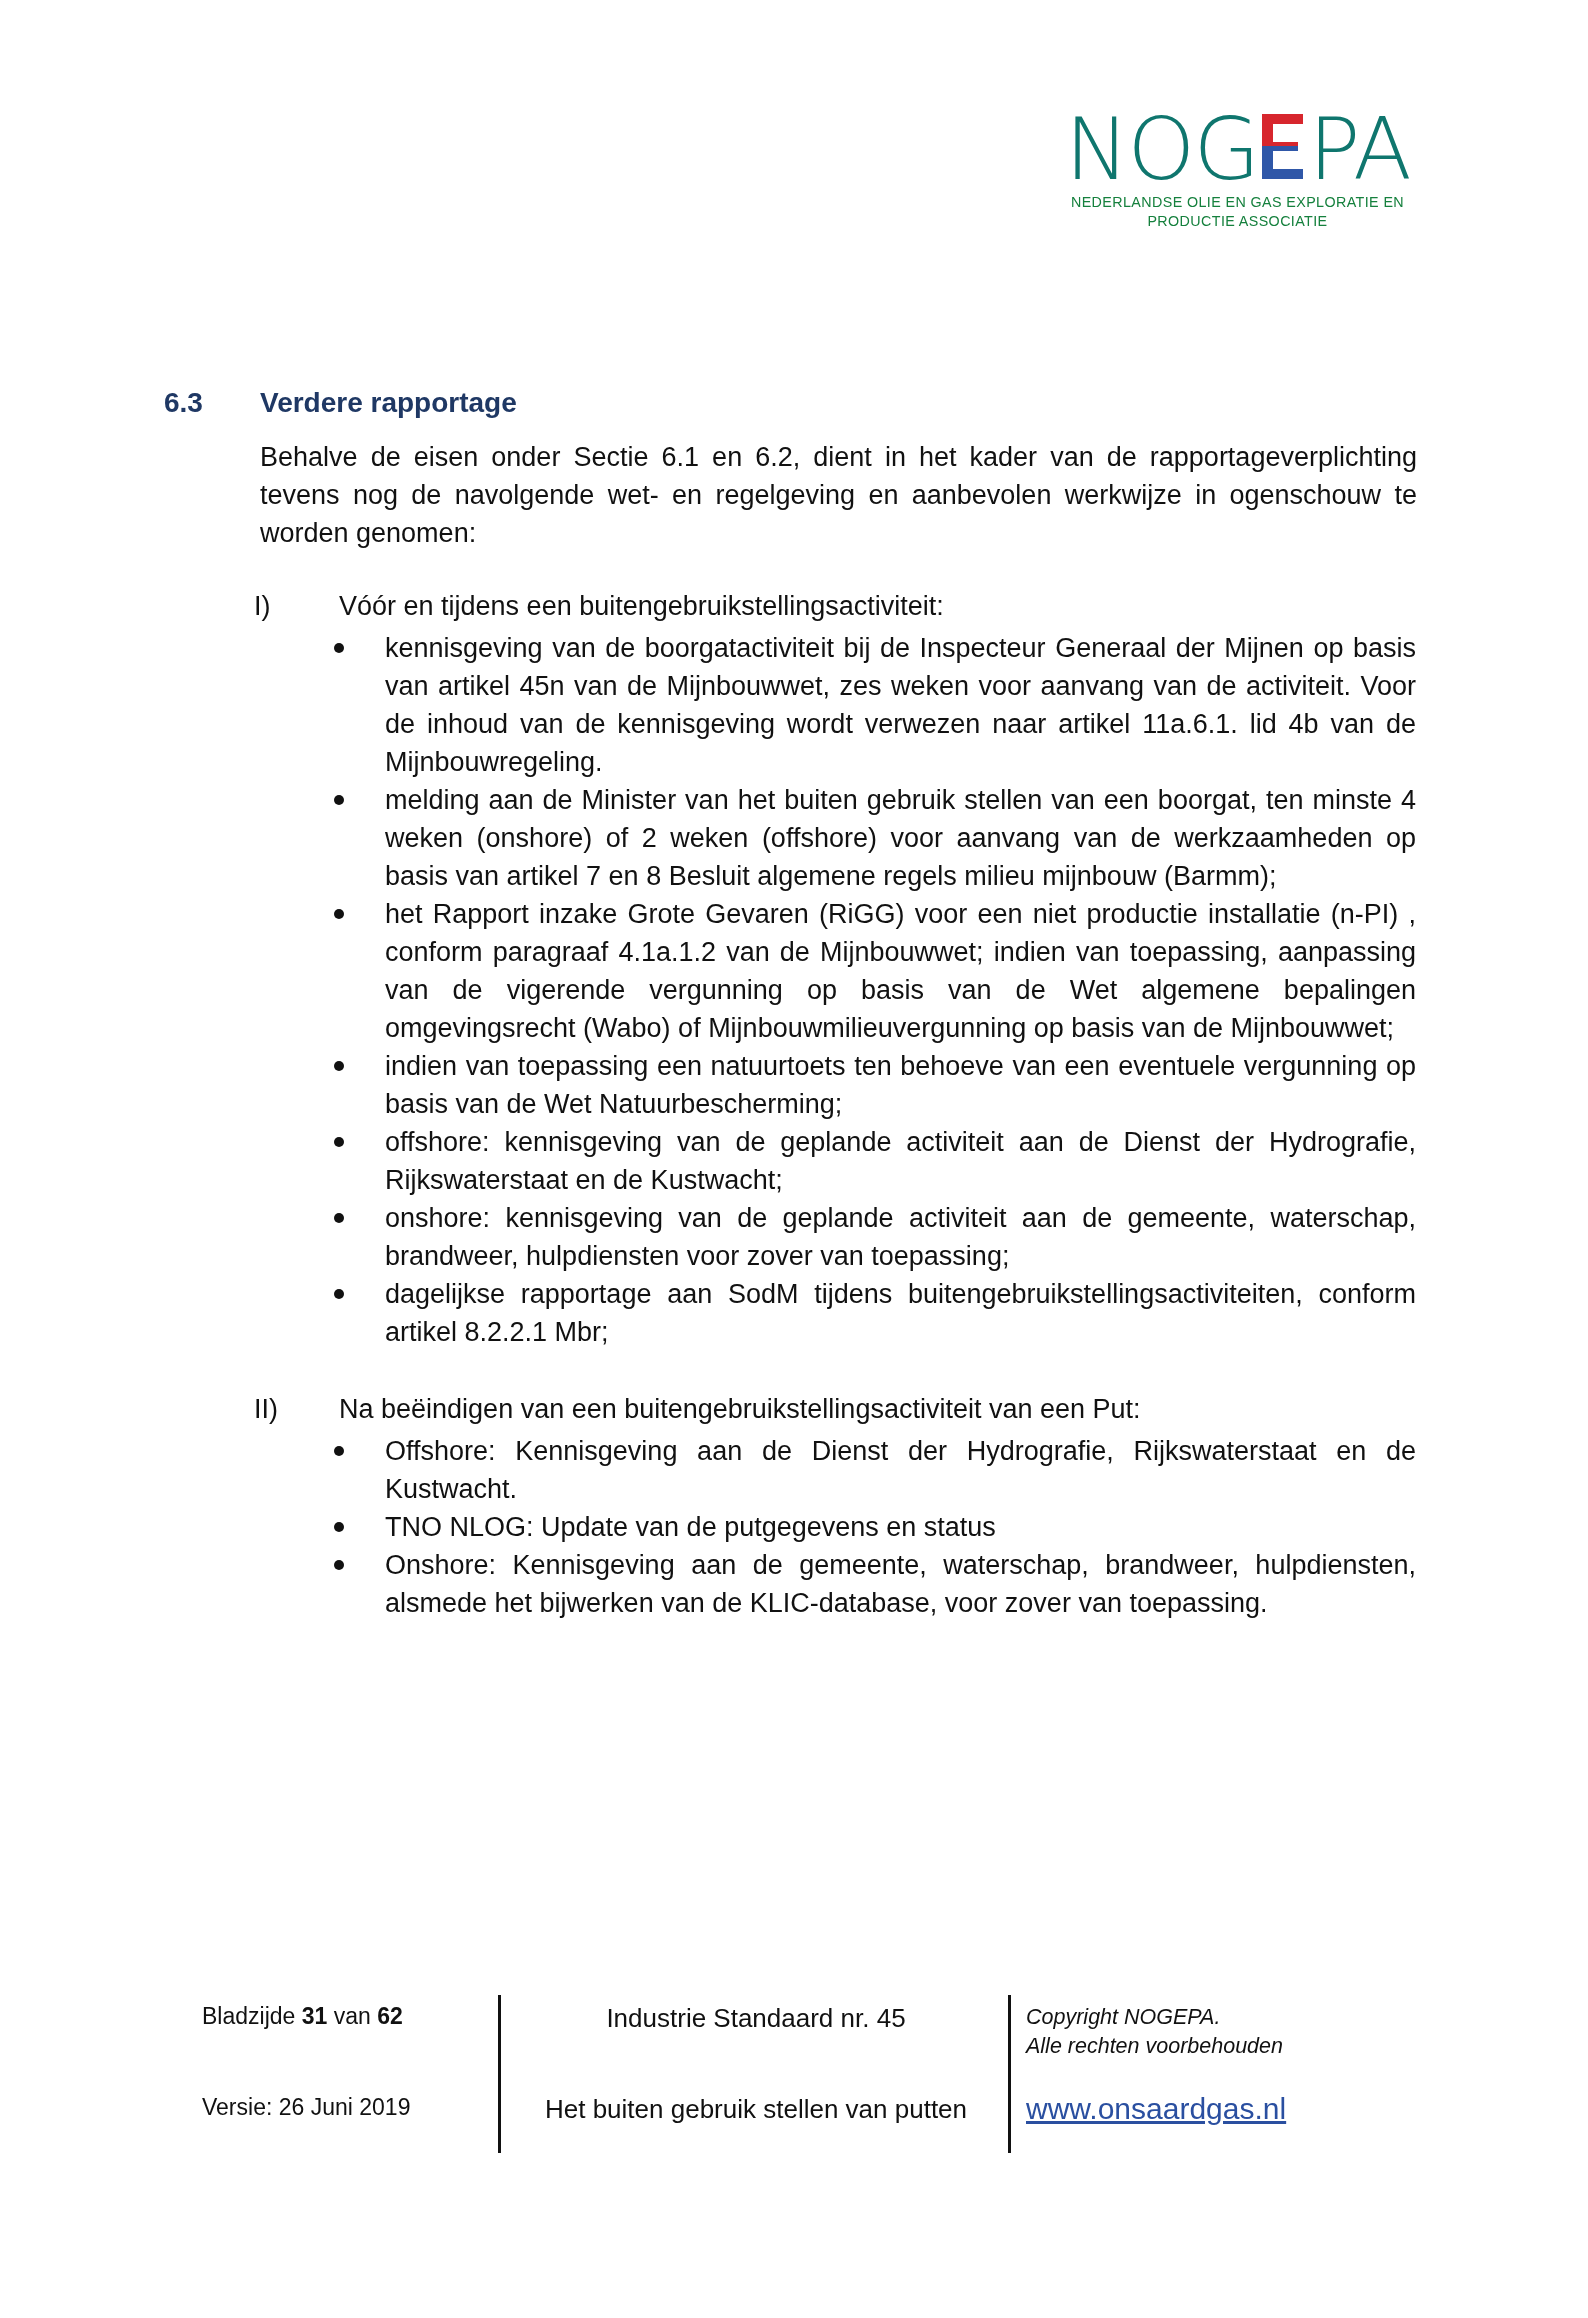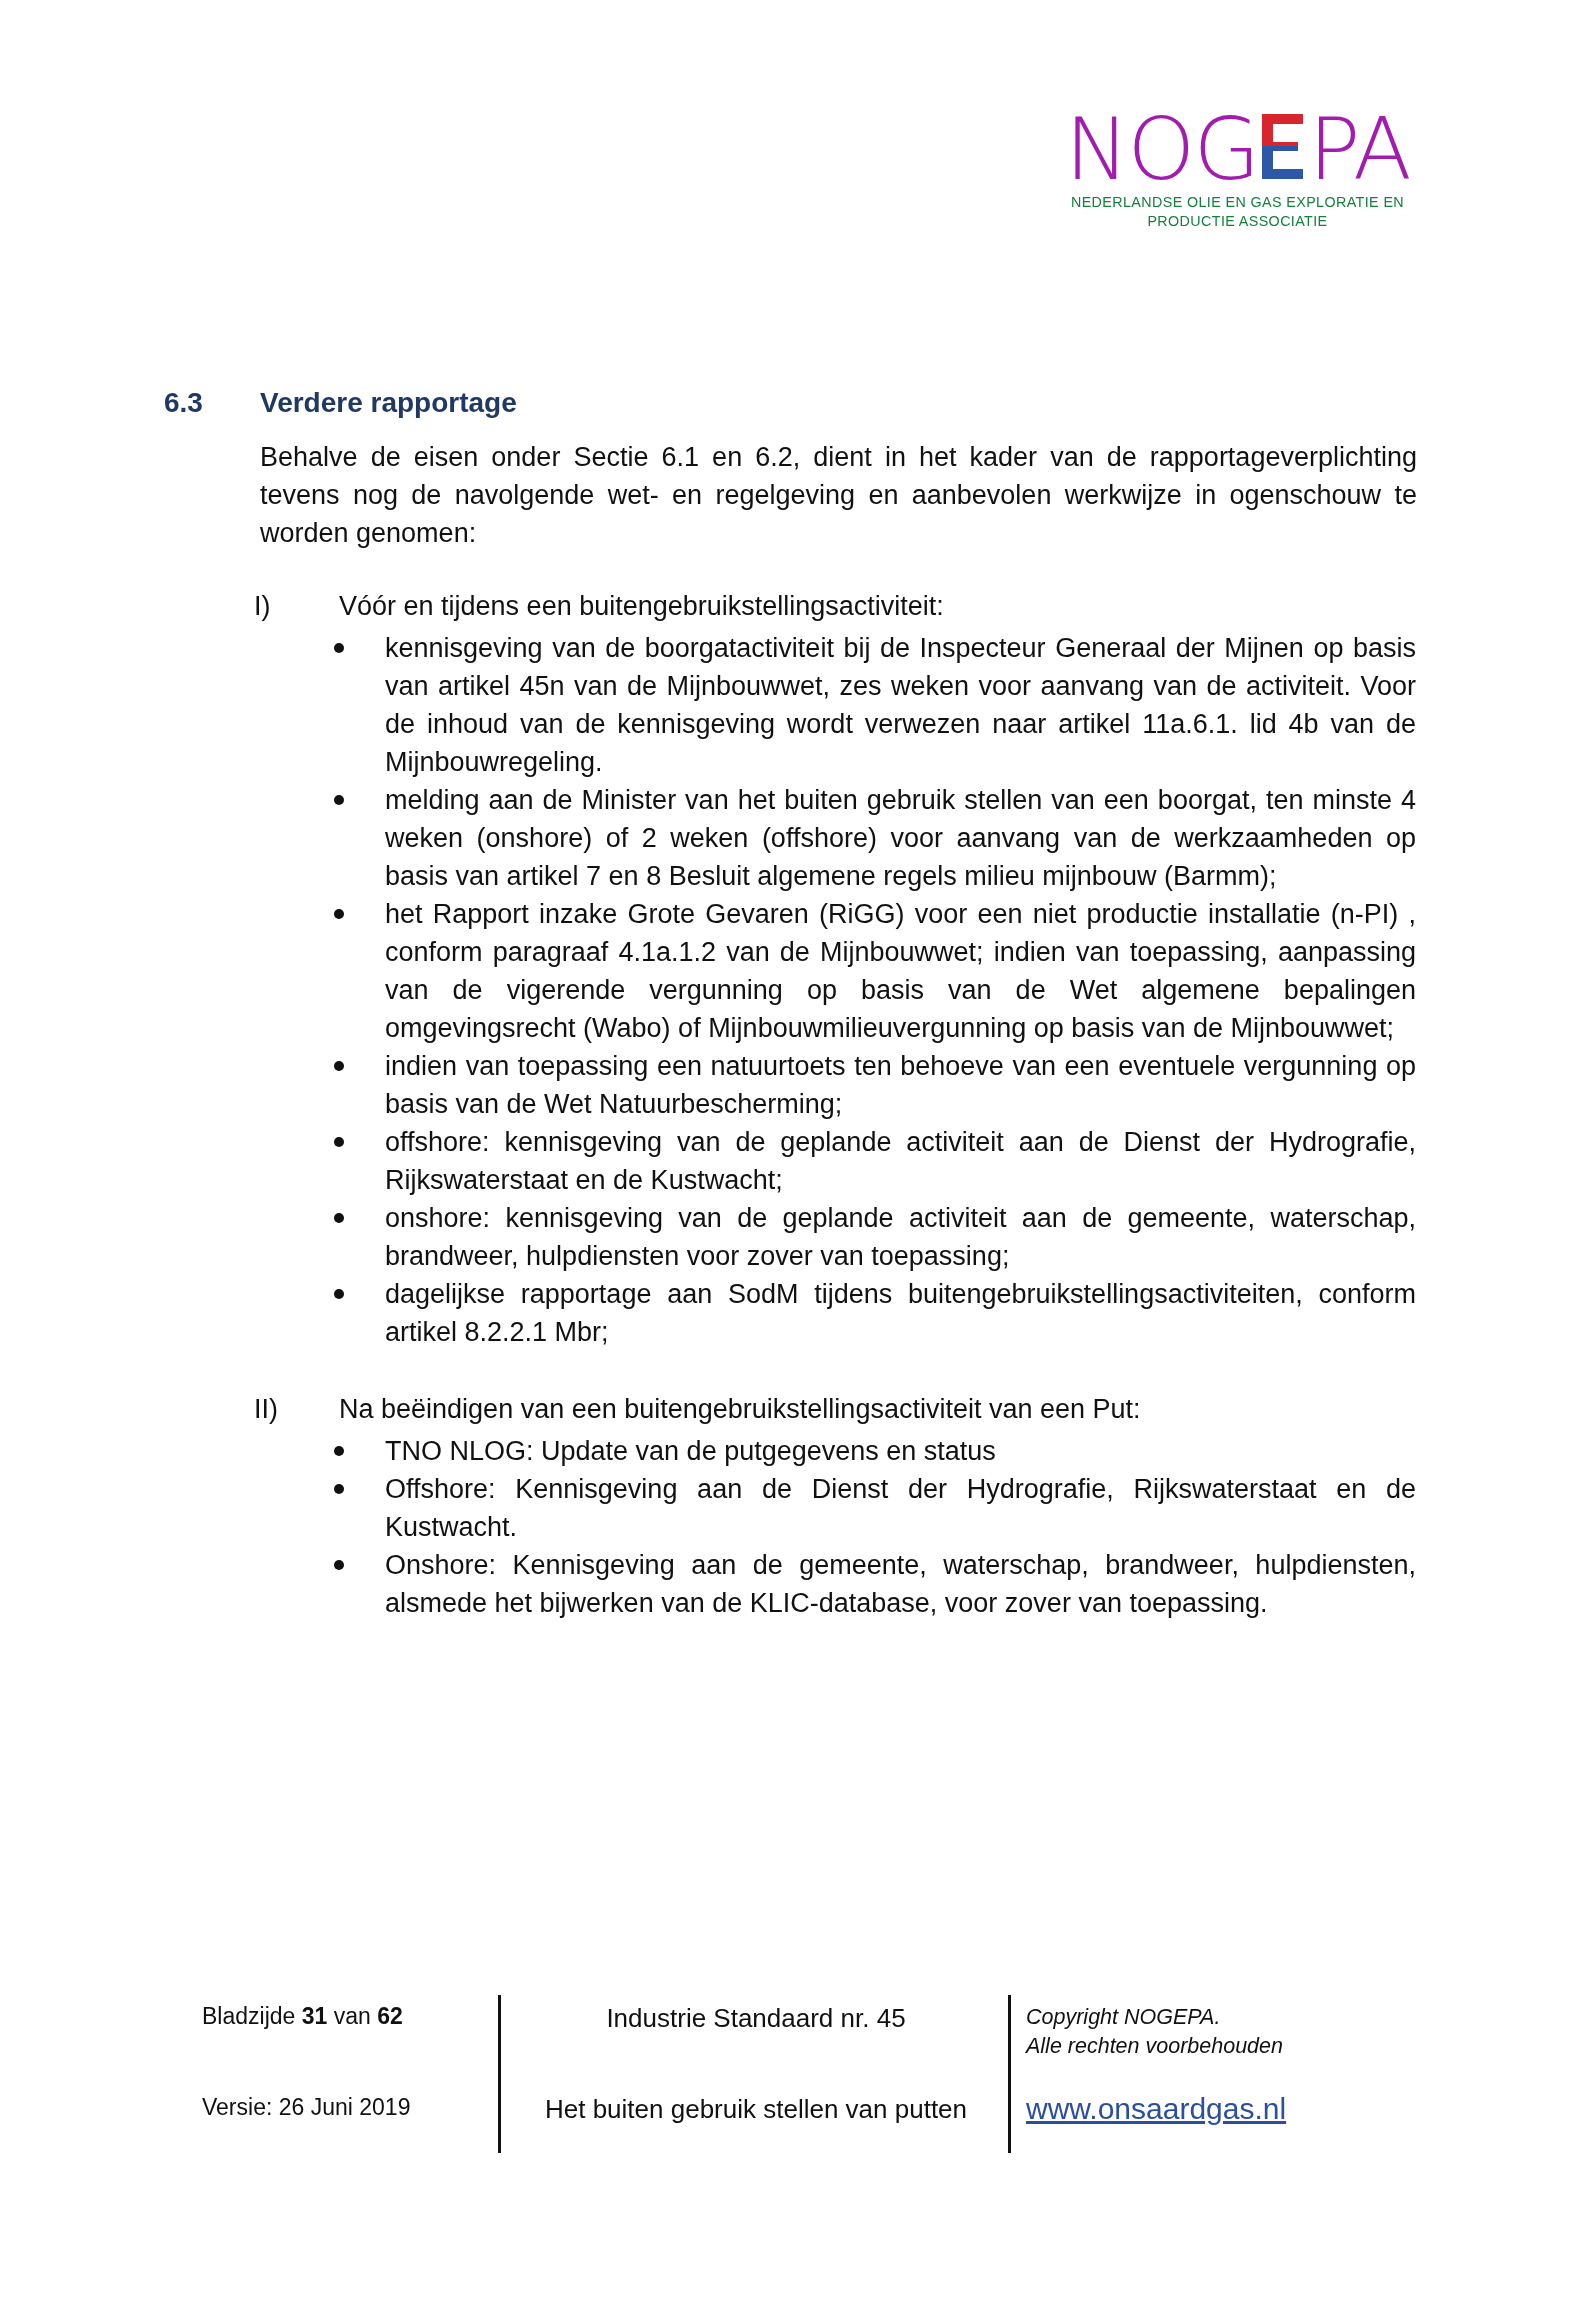--- a/index.html
+++ b/index.html
@@ -2,21 +2,21 @@
 <html style="font-size:14.3px"><head>
   <meta charset="utf-8">
   <style>
     html, body { margin: 0; padding: 0; background: #ffffff; }
     body { width: 1589px; height: 2319px; position: relative; overflow: hidden;
            font-family: "Liberation Sans", sans-serif; color: #111; }
 
     
     .logo { position: absolute; left: 1058px; top: 106px; width: 359px; text-align: center; }
     .logo-word { font-family: "DejaVu Sans", sans-serif; font-size: 86px; letter-spacing: -1.8px;
-                 line-height: 86px; color: #a21caf; font-weight: 300; white-space: nowrap; }
+                 line-height: 86px; color: #0f766e; font-weight: 300; white-space: nowrap; }
     .logo-word .e-mark { display: inline-block; position: relative; width: 43px; height: 65px;
                  vertical-align: baseline; margin: 0 3.6px; }
     .logo-word .e-mark .bar { position: absolute; left: 0; height: 9px; }
     .logo-word .e-mark .stem-top { position: absolute; left: 0; top: 0; width: 10.8px; height: 32px; background: #d7262d; }
     .logo-word .e-mark .stem-bot { position: absolute; left: 0; top: 32px; width: 10.8px; height: 32px; background: #2f57a8; }
     .logo-sub { font-size: 14.3px; letter-spacing: 0.4px; color: #15803d; line-height: 19px; margin-top: 1px; }
 
     
     .heading { position: absolute; left: 164px; top: 387px; font-size: 28px; font-weight: bold;
                color: #1f3864; font-family: "Liberation Sans", sans-serif; }
@@ -85,22 +85,22 @@
     <li><span class="dot"></span><span>dagelijkse rapportage aan SodM tijdens buitengebruikstellingsactiviteiten, conform artikel 8.2.2.1 Mbr;</span></li>
   </ul>
 </div>
 
 <div class="section sec2">
   <div class="sec-head">
     <span class="roman">II)</span>
     <span>Na beëindigen van een buitengebruikstellingsactiviteit van een Put:</span>
   </div>
   <ul class="bullets">
+    <li><span class="dot"></span><span>Offshore: Kennisgeving aan de Dienst der Hydrografie, Rijkswaterstaat en de Kustwacht.</span></li>
     <li><span class="dot"></span><span>TNO NLOG: Update van de putgegevens en status</span></li>
-    <li><span class="dot"></span><span>Offshore: Kennisgeving aan de Dienst der Hydrografie, Rijkswaterstaat en de Kustwacht.</span></li>
     <li><span class="dot"></span><span>Onshore: Kennisgeving aan de gemeente, waterschap, brandweer, hulpdiensten, alsmede het bijwerken van de KLIC-database, voor zover van toepassing.</span></li>
   </ul>
 </div>
 
 <div class="footer">
   <div class="f-left r1"><span>Bladzijde </span><b>31</b><span> van </span><b>62</b></div>
   <div class="f-left r2">Versie: 26 Juni 2019</div>
   <div class="vline l1"></div>
   <div class="f-mid r1">Industrie Standaard nr. 45</div>
   <div class="f-mid r2">Het buiten gebruik stellen van putten</div>

